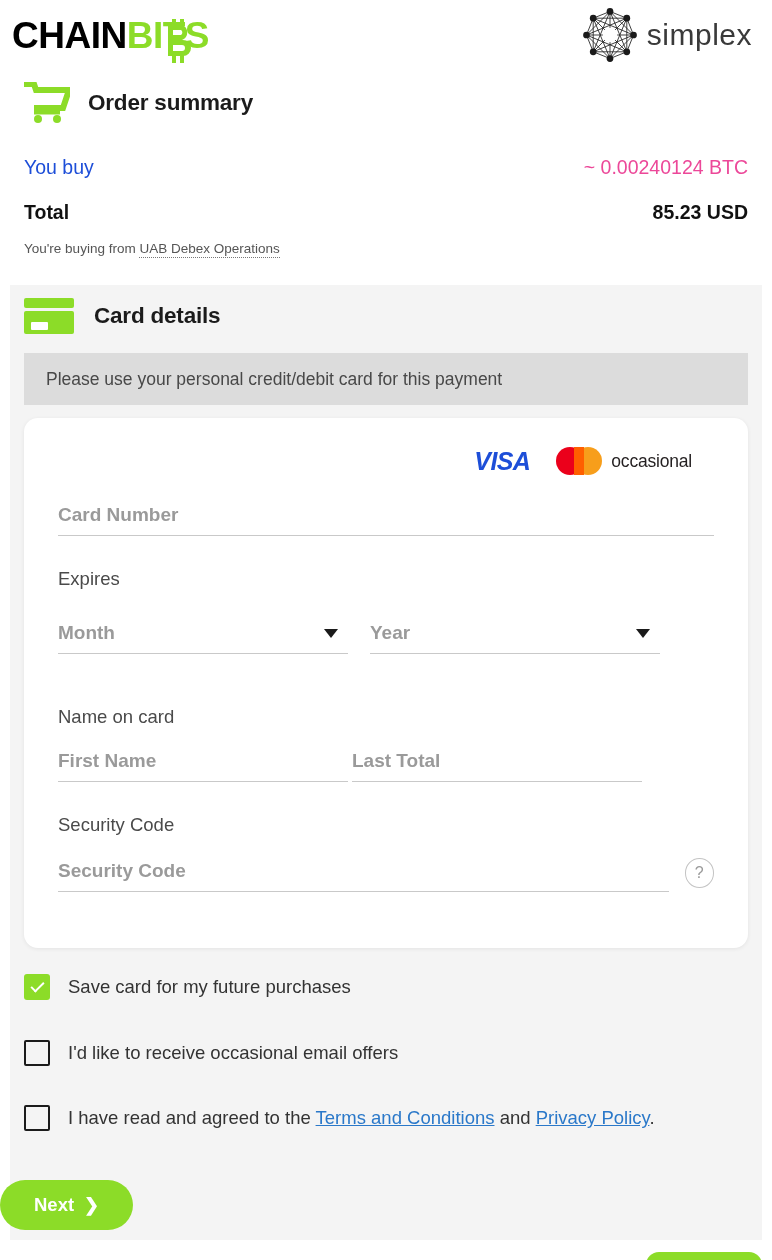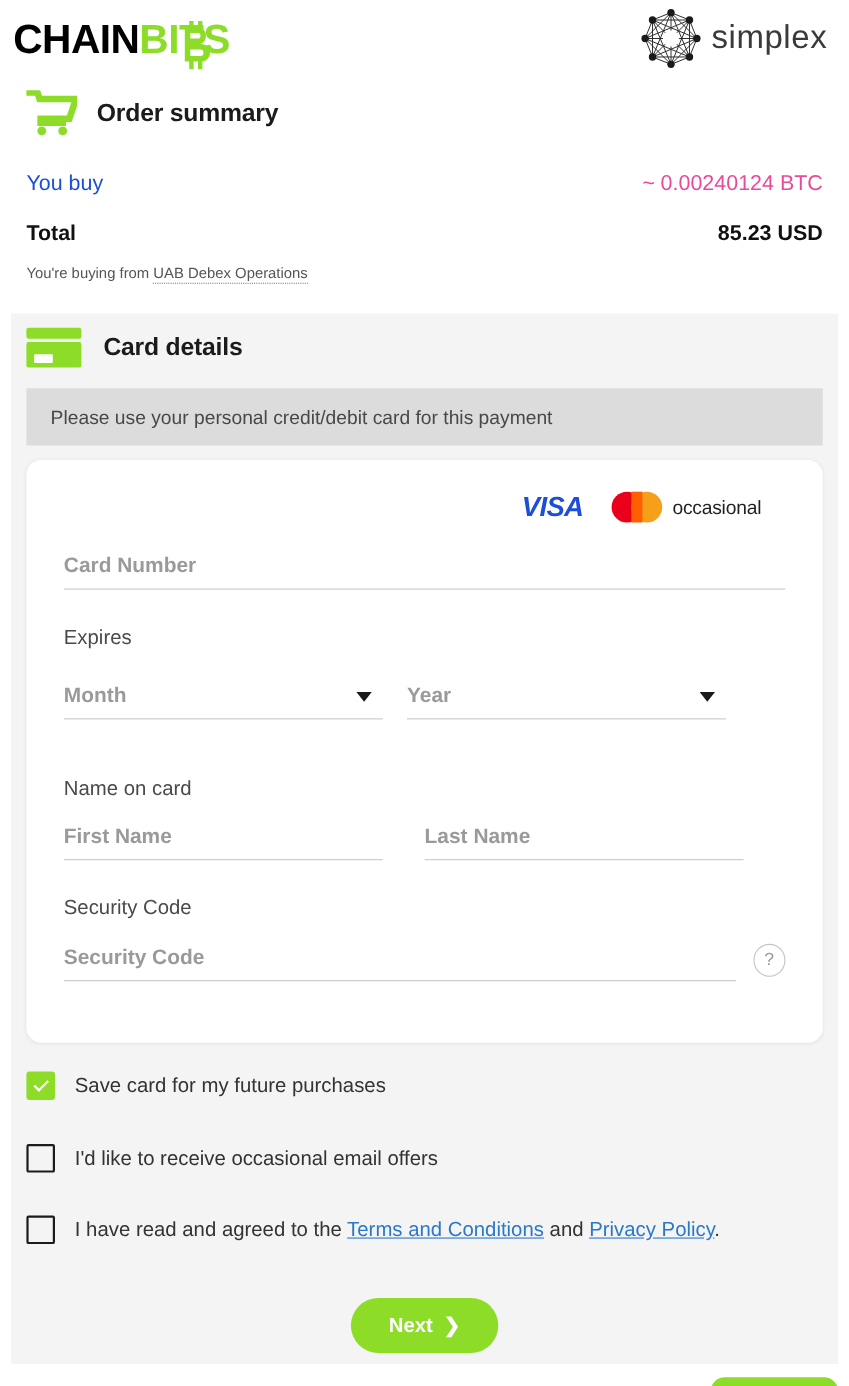--- a/index.html
+++ b/index.html
@@ -107,21 +107,21 @@
   .expires-label { margin-top: 32px; }
   .sel-row { display: flex; gap: 22px; margin-top: 32px; }
   .sel { position: relative; width: 290px; }
   .sel .ph { padding-right: 30px; }
   .caret {
     position: absolute; right: 10px; bottom: 15px;
     width: 0; height: 0; border-left: 7px solid transparent;
     border-right: 7px solid transparent; border-top: 9px solid #1a1a1a;
   }
   .name-label { margin-top: 52px; }
-  .name-row { display: flex; gap: 38px; margin-top: 22px; }
+  .name-row { display: flex; gap: 4px; margin-top: 22px; }
   .name-fld { width: 290px; }
   .sec-label { margin-top: 32px; }
   .sec-row { display: flex; align-items: flex-end; gap: 16px; margin-top: 22px; }
   .sec-fld { width: 625px; }
   .help {
     width: 30px; height: 30px; border-radius: 50%; border: 1px solid #c4c4c4;
     display: flex; align-items: center; justify-content: center;
     font-size: 16px; color: #9a9a9a; margin-bottom: 4px; cursor: pointer;
   }
 
@@ -136,21 +136,21 @@
   }
   .cb-on .tick {
     width: 13px; height: 7px; border-left: 2.5px solid #fff; border-bottom: 2.5px solid #fff;
     transform: rotate(-45deg); margin-top: -3px;
   }
   .cb-off { border: 2.5px solid #1b1b1b; border-radius: 2px; background: #f4f4f4; }
   .chk-text { font-size: 18.5px; color: #333; line-height: 1.6; }
   .lnk { color: #2a78c9; text-decoration: underline; cursor: pointer; }
 
   
-  .next-wrap { position: absolute; left: 0; top: 1180px; width: 772px; display: flex; justify-content: center; }
+  .next-wrap { position: absolute; left: 0; top: 1180px; width: 772px; display: flex; }
   .next-btn {
     background: #8CDC28; border: none; border-radius: 26px;
     padding: 0 34px; height: 50px; cursor: pointer;
     display: flex; align-items: center; gap: 10px;
   }
   .next-label { font-size: 18.5px; font-weight: 700; color: #ffffff; }
   .next-chev { font-size: 18px; font-weight: 700; color: #ffffff; line-height: 1; }
 
   
   .widget-peek {
@@ -299,21 +299,21 @@
       </div>
     </div>
 
     <div class="flabel name-label">Name on card</div>
 
     <div class="name-row">
       <div class="fld underline name-fld">
         <div class="ph">First Name</div>
       </div>
       <div class="fld underline name-fld">
-        <div class="ph">Last Name</div>
+        <div class="ph">Last Total</div>
       </div>
     </div>
 
     <div class="flabel sec-label">Security Code</div>
 
     <div class="sec-row">
       <div class="fld underline sec-fld">
         <div class="ph">Security Code</div>
       </div>
       <div class="help">?</div>

